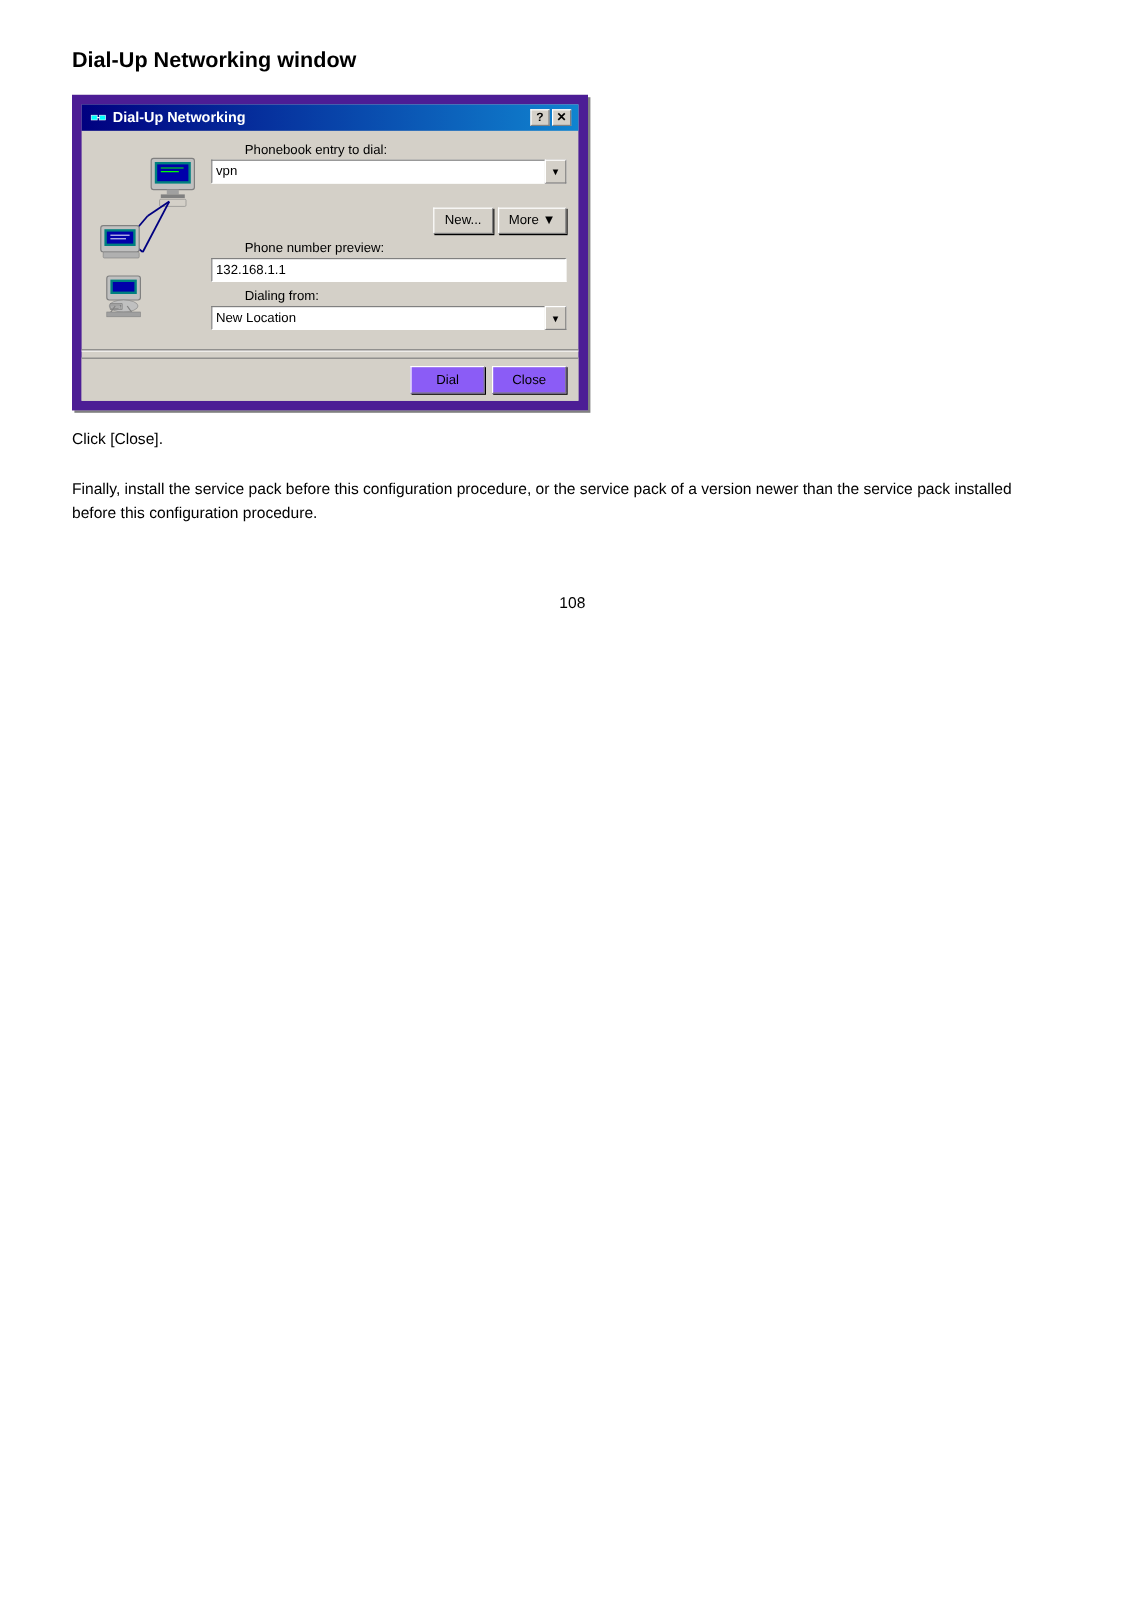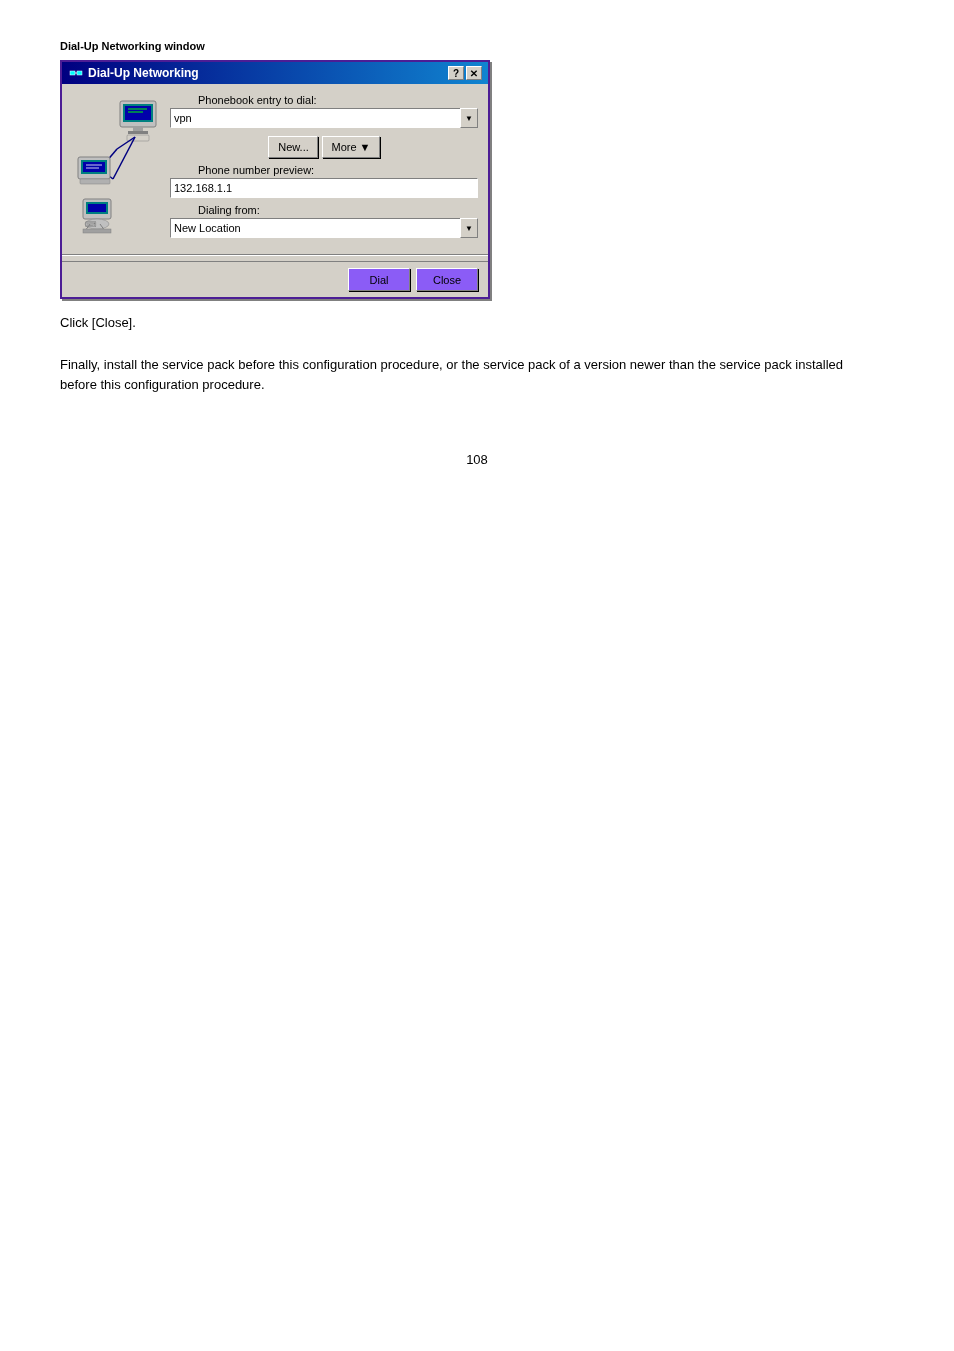--- a/index.html
+++ b/index.html
@@ -8,28 +8,28 @@
       font-family: Arial, sans-serif;
       font-size: 13px;
       color: #000000;
       width: 954px;
       min-height: 1351px;
       padding: 40px 60px;
     }
 
     .page-title {
       font-weight: bold;
-      font-size: 11px;
-      margin-bottom: 8px;
+      font-size: 18px;
+      margin-bottom: 18px;
     }
 
     
     .dialog-window {
       width: 430px;
-      border: 2px solid #4c1d95;
+      border: 8px solid #4c1d95;
       background: #d4d0c8;
       box-shadow: 2px 2px 0 #808080;
       margin-bottom: 16px;
     }
 
     .title-bar {
       background: linear-gradient(to right, #000080, #1084d0);
       color: #ffffff;
       font-size: 12px;
       font-weight: bold;
@@ -141,23 +141,23 @@
       border-color: #ffffff #808080 #808080 #ffffff;
       display: flex;
       align-items: center;
       justify-content: center;
       font-size: 8px;
       pointer-events: none;
     }
 
     .button-row {
       display: flex;
-      justify-content: center;
+      justify-content: flex-end;
       gap: 4px;
-      margin-top: 2px;
+      margin-top: 14px;
     }
 
     .win-button {
       height: 22px;
       min-width: 60px;
       background: #d4d0c8;
       border: 1px solid;
       border-color: #ffffff #808080 #808080 #ffffff;
       font-size: 11px;
       cursor: pointer;

